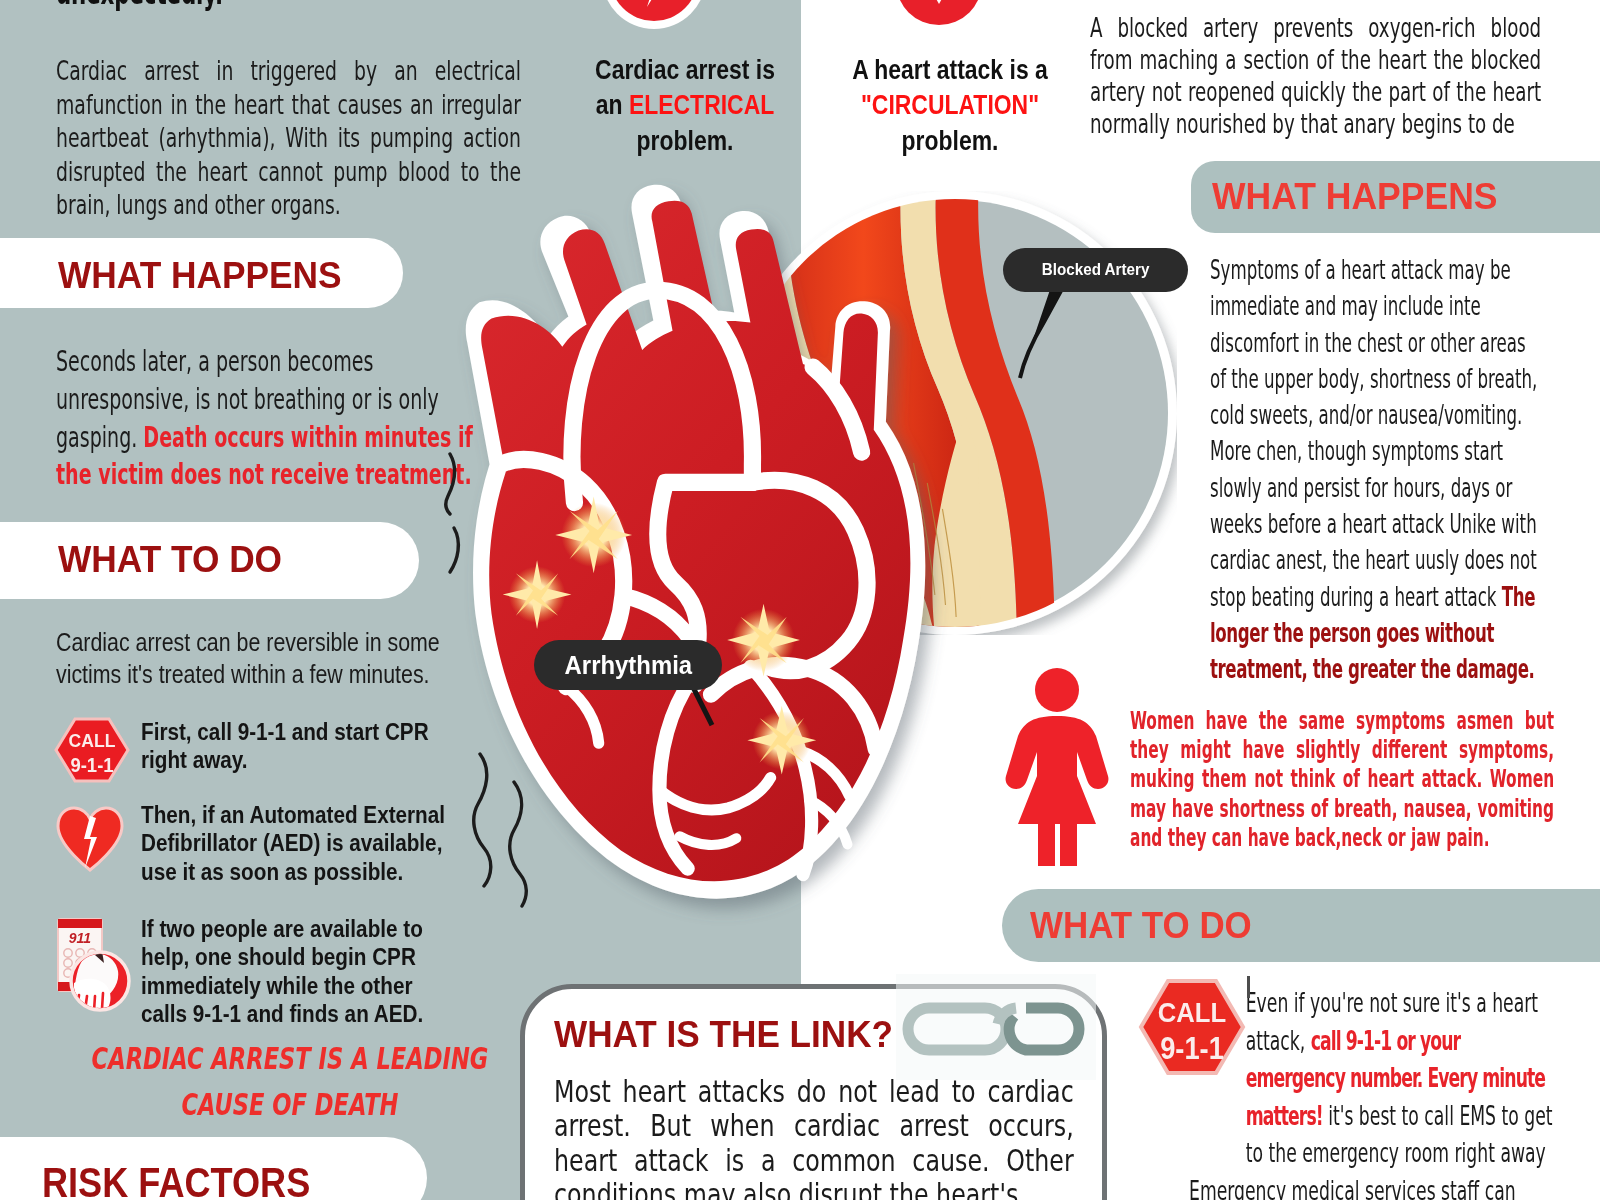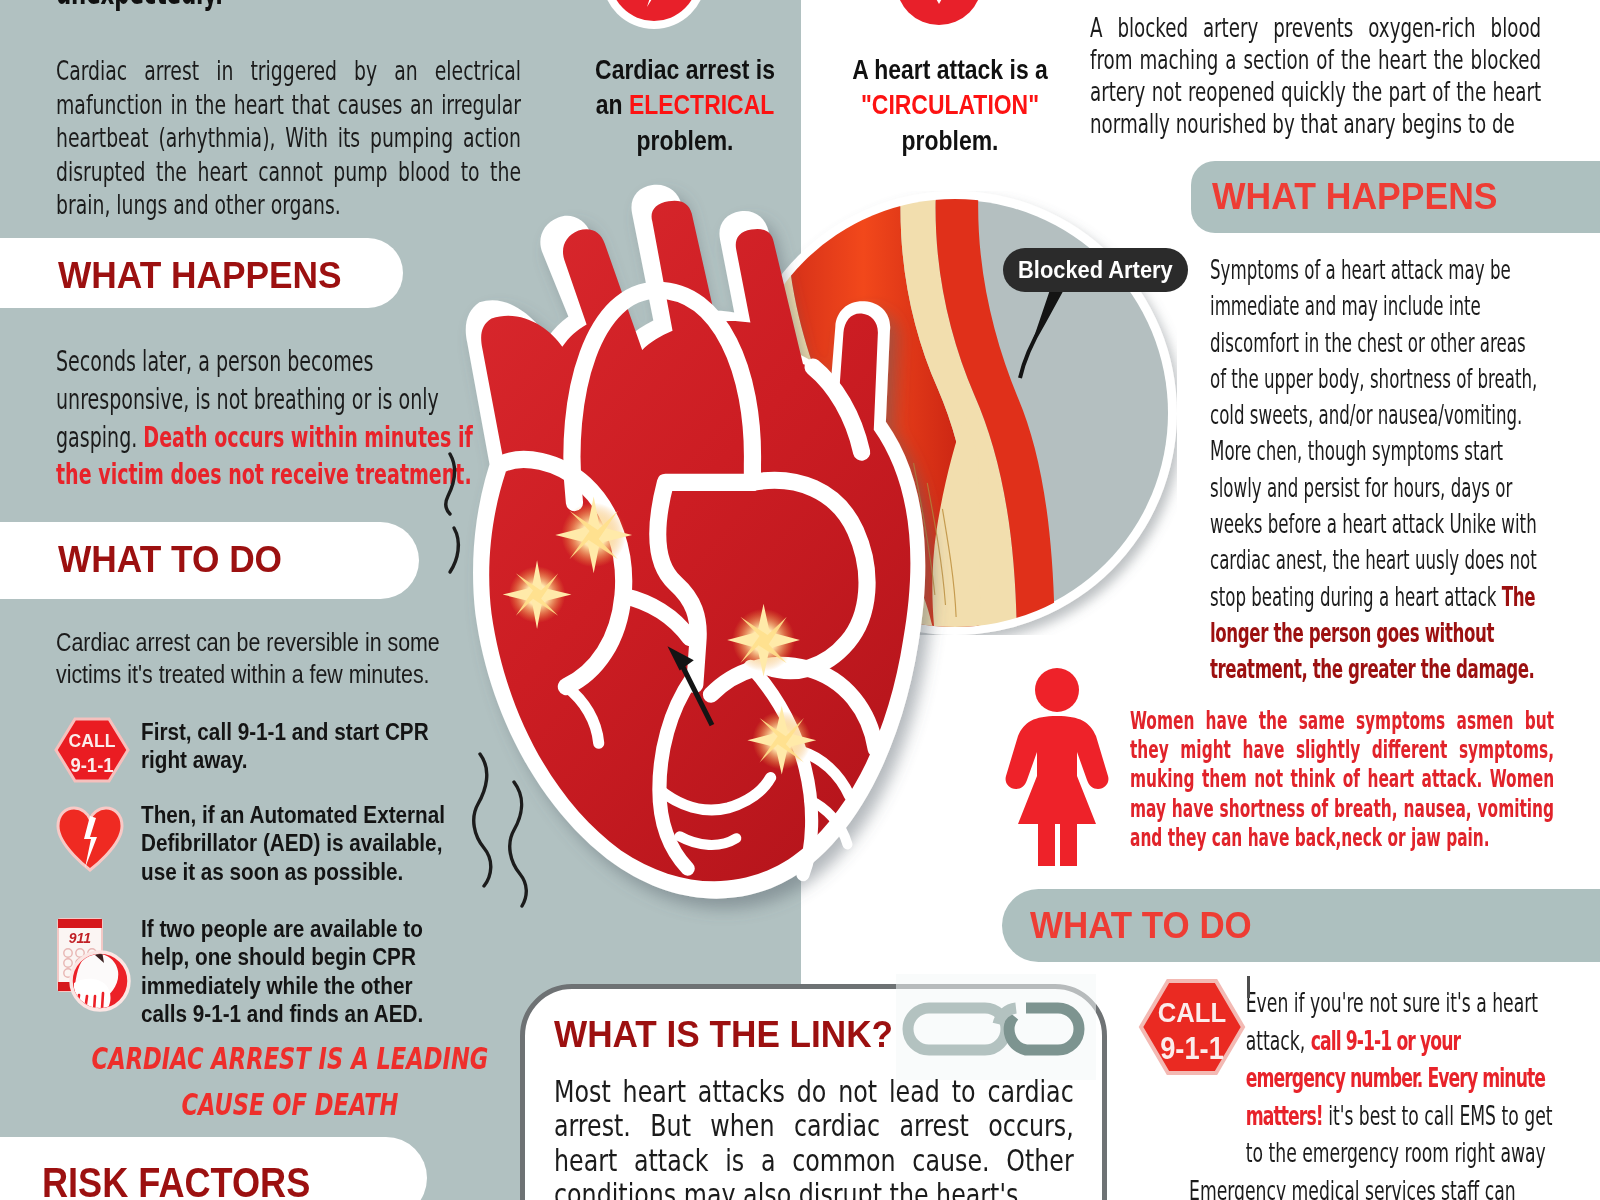--- a/index.html
+++ b/index.html
@@ -139,21 +139,21 @@
           <path d="M 306 272 C 316 314 328 358 334 404"></path>
           <path d="M 324 292 C 334 332 344 372 348 414"></path>
           <path d="M 266 242 C 276 280 288 320 298 360"></path>
           <path d="M 344 318 C 352 354 360 390 362 426"></path>
         </g>
         </g>
       </g>
     </svg>
   </div>
 
-  <div class="bubble" style="left:1003px;top:248px;width:185px;height:44px;font-size:23px;z-index:10;">
+  <div class="bubble" style="left:1003px;top:248px;width:185px;height:44px;font-size:16px;z-index:10;">
     <span style="display:inline-block;transform:scaleX(0.95)">Blocked Artery</span>
   </div>
   <svg style="position:absolute;left:1010px;top:276px;width:80px;height:110px;z-index:9;" viewBox="0 0 80 110">
     <path d="M 44 2 L 58 2 L 34 46 C 22 66 14 84 10 102" stroke="#141414" stroke-width="4" fill="#141414"></path>
   </svg>
 
   <div style="position:absolute;left:462px;top:179px;width:504px;height:724px;z-index:6;">
     <svg viewBox="0 0 492 716" width="504" height="724" style="overflow:visible">
       <defs>
         <filter id="hsh" x="-25%" y="-25%" width="160%" height="160%">
@@ -249,20 +249,23 @@
           <path d="M0,-34 L6,-7 L34,0 L6,7 L0,34 L-6,7 L-34,0 L-6,-7 Z" fill="#ffeaa9"></path>
           <path d="M-22,-22 L4,-4 L22,-22 L4,4 L22,22 L-4,4 L-22,22 L-4,-4 Z" fill="#ffe08c" opacity="0.9"></path>
           </g>
       </g>
 
       <path d="M 210 472 L 244 540" stroke="#141414" stroke-width="5" fill="none"></path>
       <path d="M 200 462 L 226 476 L 212 486 Z" fill="#141414"></path>
     </svg>
   </div>
 
+  <div class="bubble" style="left:534px;top:640px;width:188px;height:50px;font-size:26px;z-index:7;">
+    <span style="display:inline-block;transform:scaleX(0.92)">Arrhythmia</span>
+  </div>
 
   <svg style="position:absolute;left:430px;top:430px;width:160px;height:500px;z-index:2;" viewBox="0 0 160 500">
     <g fill="none" stroke="#1c1c1c" stroke-width="3.4" stroke-linecap="round">
       <path d="M20 24 C 28 38 24 54 18 66 C 14 74 16 80 20 84"></path>
       <path d="M24 98 C 32 112 28 130 20 142"></path>
       <path d="M50 324 C 62 340 56 360 48 374 C 40 388 44 406 54 418 C 64 430 62 446 54 456"></path>
       <path d="M84 352 C 96 368 92 386 84 400 C 76 414 80 432 90 444 C 98 454 98 466 92 476"></path>
     </g>
   </svg>
 

